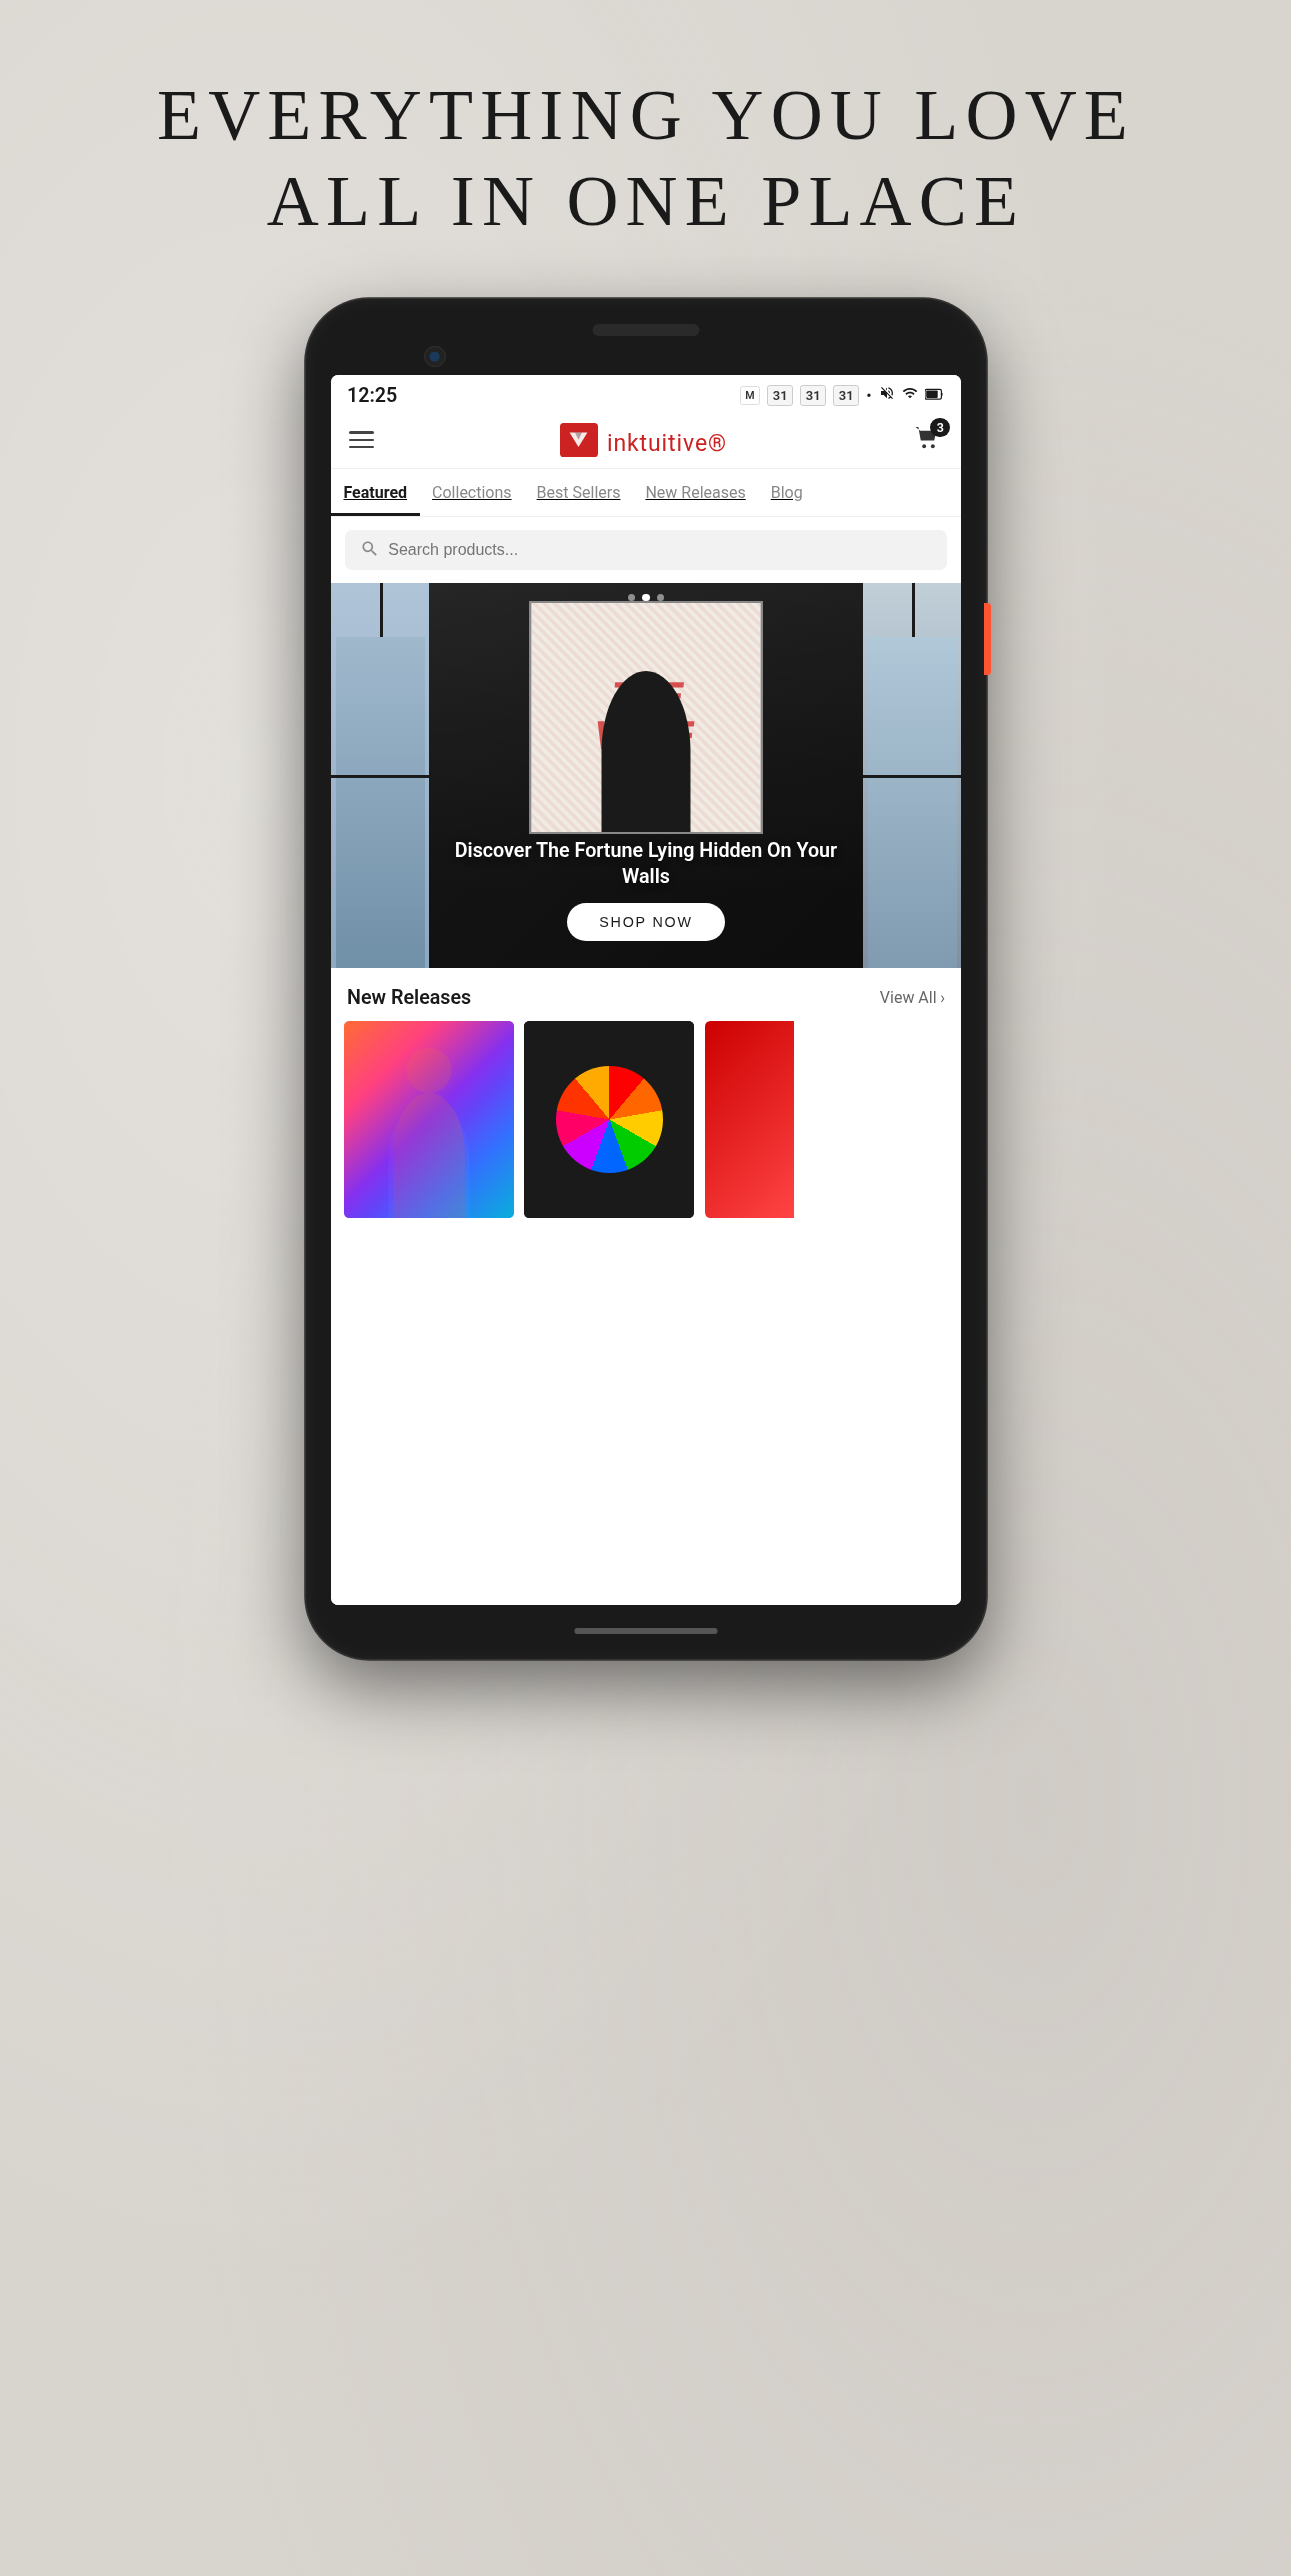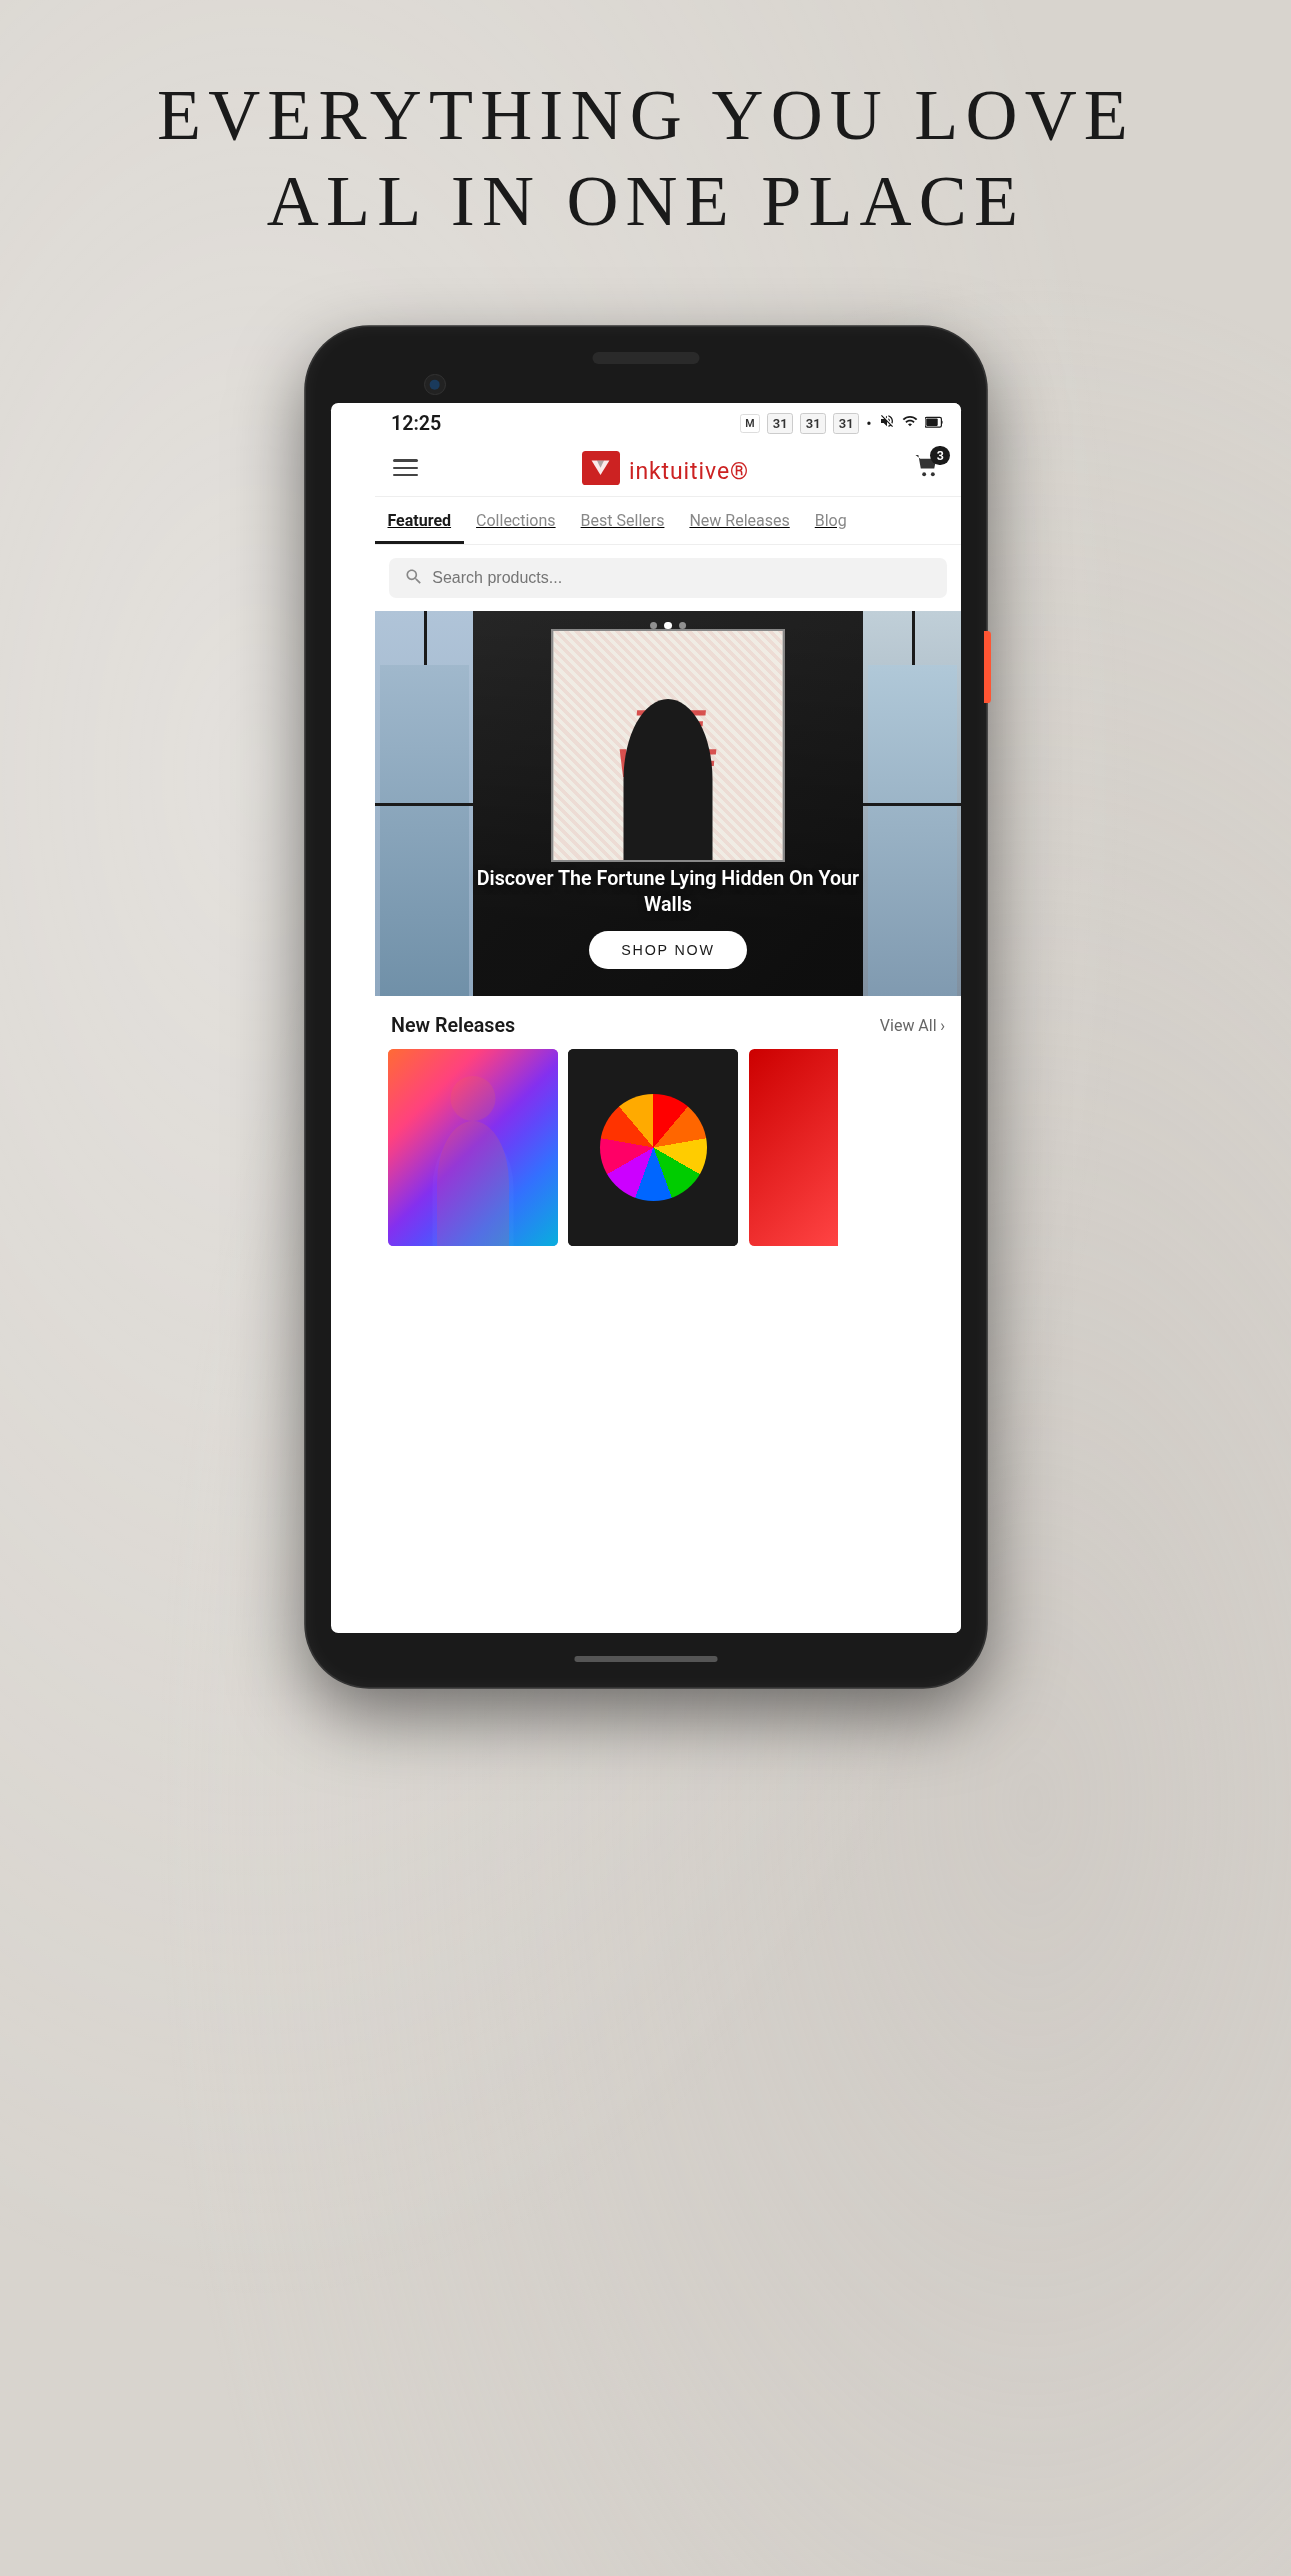--- a/index.html
+++ b/index.html
@@ -13,21 +13,21 @@
         radial-gradient(ellipse at 80% 70%, rgba(200,195,190,0.5) 0%, transparent 60%);
       font-family: -apple-system, BlinkMacSystemFont, 'Segoe UI', Roboto, sans-serif;
       display: flex;
       flex-direction: column;
       align-items: center;
       padding-top: 72px;
     }
 
     .hero-text {
       text-align: center;
-      margin-bottom: 82px;
+      margin-bottom: 54px;
     }
 
     .hero-text h1 {
       font-size: 72px;
       font-weight: 400;
       letter-spacing: 7.2px;
       color: #1a1a1a;
       line-height: 1.2;
       font-family: Georgia, 'Times New Roman', serif;
       text-transform: uppercase;
@@ -118,21 +118,20 @@
       position: absolute;
       top: 76px;
       left: 25px;
       right: 25px;
       bottom: 54px;
       background: #fff;
       border-radius: 7.2px;
       overflow: hidden;
       display: flex;
       flex-direction: column;
-      padding-left: 44px;
     }
 
     
     .status-bar {
       background: #fff;
       display: flex;
       justify-content: space-between;
       align-items: center;
       padding: 9px 16px 5.4px;
       flex-shrink: 0;

